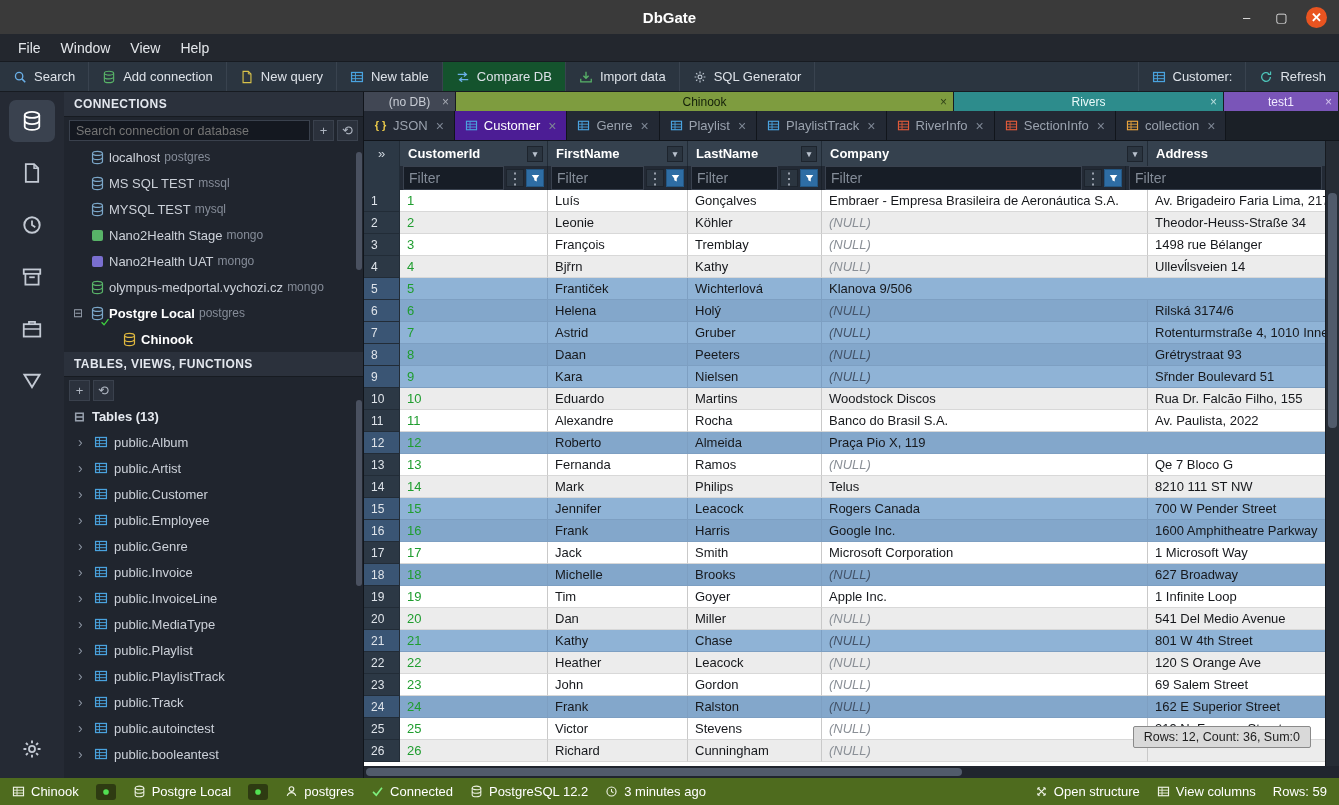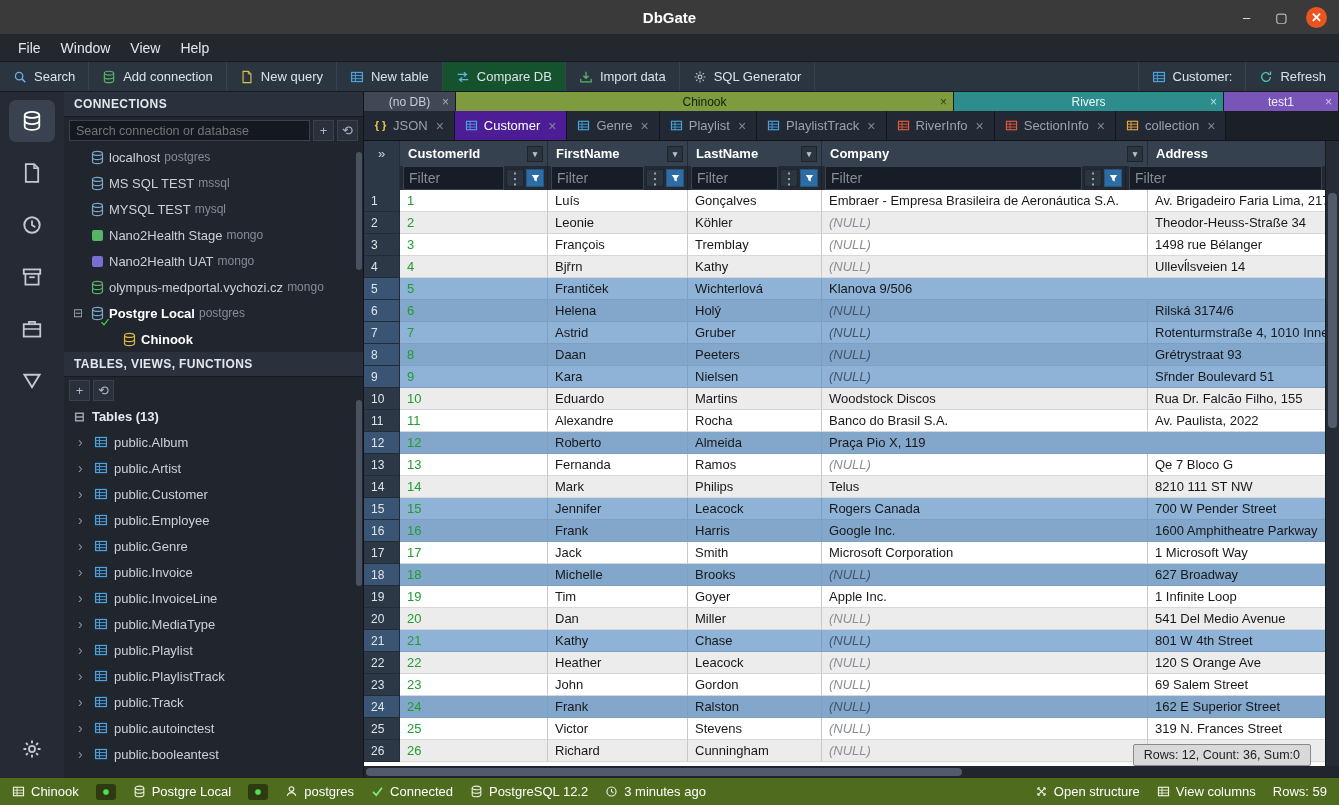--- a/index.html
+++ b/index.html
@@ -100,21 +100,21 @@
   .c-first{width:140px}
   .c-last{width:134px}
   .c-company{width:326px}
   .c-address{flex:1;border-right:none}
   .nullv{font-style:italic;color:#8a8f96}
   .sel .nullv{color:#44546a}
   .v-scroll{position:absolute;top:0;right:0;bottom:12px;width:14px;background:#262c35;border-left:1px solid #171b21}
   .v-thumb{position:absolute;left:2px;right:2px;top:52px;height:235px;background:#515b6b;border-radius:4px}
   .h-scroll{position:absolute;left:0;right:14px;bottom:0;height:12px;background:#20252e}
   .h-thumb{position:absolute;top:2px;height:8px;left:2px;width:62%;background:#515b6b;border-radius:4px}
-  .stats-badge{position:absolute;right:28px;bottom:12px;background:#d9d9d9;border:1px solid #8a8a8a;color:#1d1d1d;font-size:12.5px;padding:3px 10px;border-radius:2px;z-index:3}
+  .stats-badge{position:absolute;right:28px;bottom:30px;background:#d9d9d9;border:1px solid #8a8a8a;color:#1d1d1d;font-size:12.5px;padding:3px 10px;border-radius:2px;z-index:3}
 
   
   .statusbar{height:27px;background:#4e6b1e;display:flex;align-items:center;color:#fff;font-size:13px;padding:0 12px;gap:17px;flex:0 0 auto}
   .sb-item{display:flex;align-items:center;gap:6px;white-space:nowrap}
   .sb-item .icon{width:13px;height:13px;color:#eef2e4}
   .sb-right{margin-left:auto;display:flex;gap:17px}
   .sb-chip{background:#2e3b12;border-radius:3px;width:20px;height:16px;display:flex;align-items:center;justify-content:center}
   .sb-chip .icon{width:10px;height:10px;color:#52e052}
 </style>
 </head>

